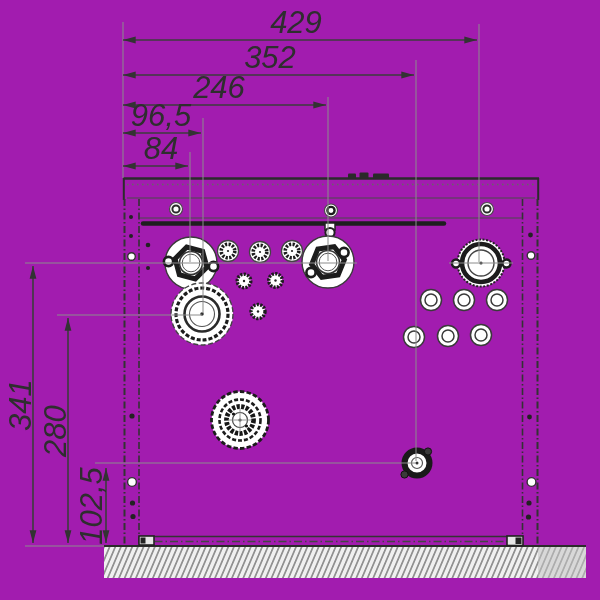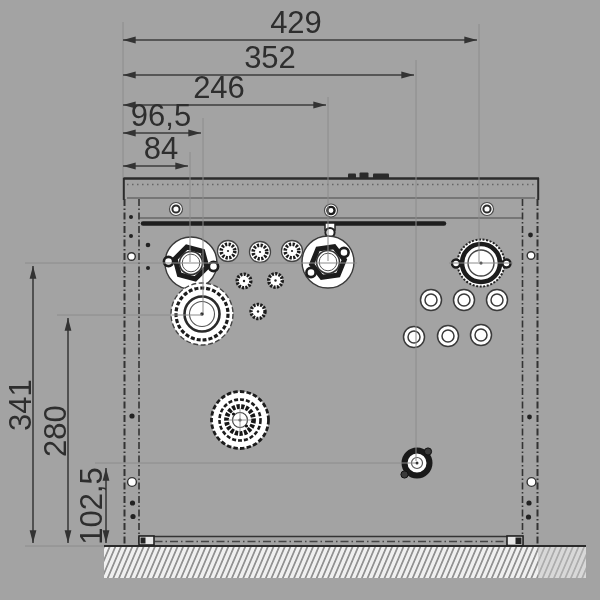--- a/index.html
+++ b/index.html
@@ -1,16 +1,16 @@
 <!DOCTYPE html>
 <html><head>
 <meta charset="utf-8">
 <style>
   html,body{margin:0;padding:0;background:#ffffff;}
-  .stage{position:relative;width:600px;height:600px;background:#a3a3a3;overflow:hidden;}
+  .stage{position:relative;width:600px;height:600px;background:#a21caf;overflow:hidden;font-style:italic;}
   svg{position:absolute;left:0;top:0;}
   text{font-family:"Liberation Sans","DejaVu Sans",sans-serif;font-size:31px;fill:#2e2e2e;}
   .dim{stroke:#3d3d3d;stroke-width:1.6;fill:none;}
   .ext{stroke:#8c8c8c;stroke-width:1;fill:none;}
   .cl{stroke:#8c8c8c;stroke-width:0.9;fill:none;}
   .edge{stroke:#2b2b2b;fill:none;}
   .thin{stroke:#4a4a4a;stroke-width:1.2;fill:none;}
 </style>
 </head>
 <body>

